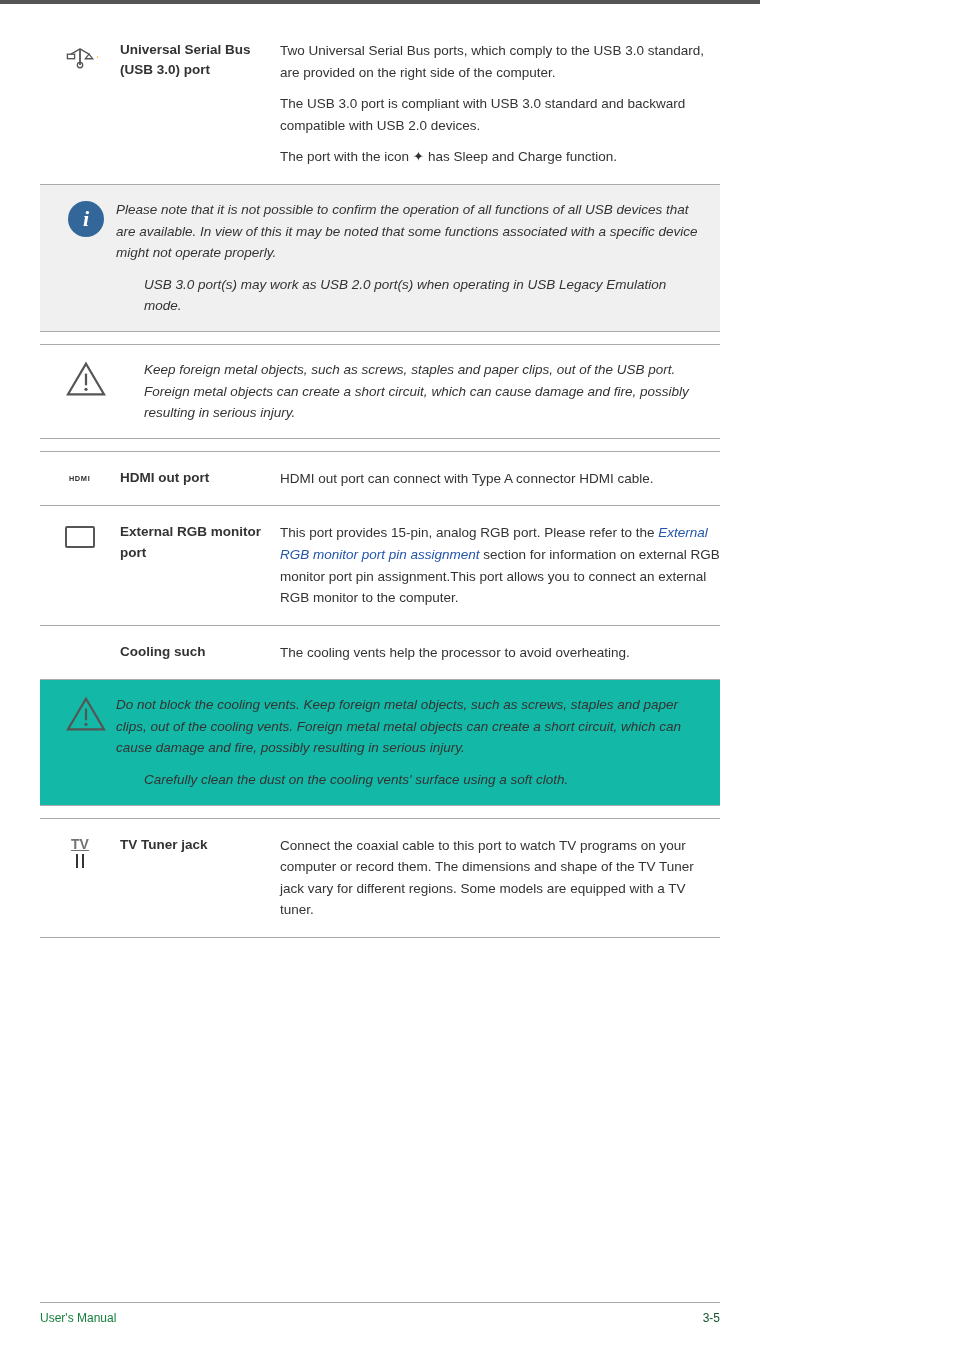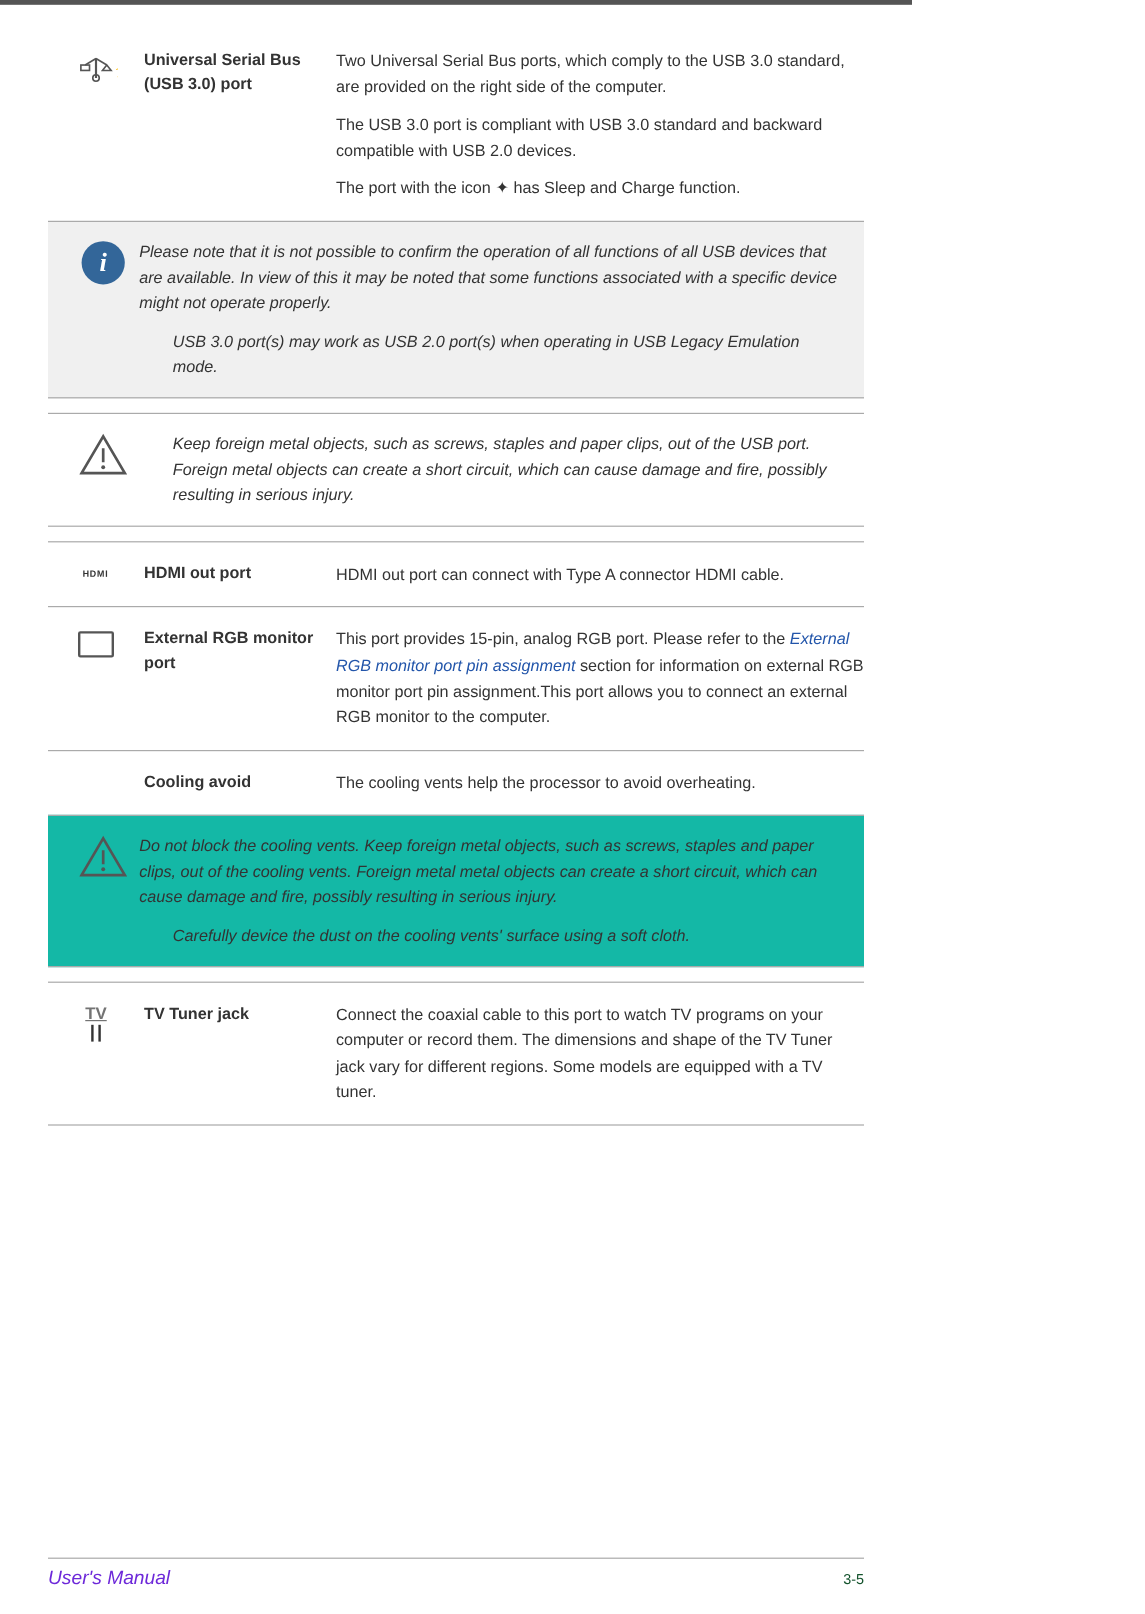--- a/index.html
+++ b/index.html
@@ -183,23 +183,22 @@
       bottom: 20px;
       left: 40px;
       right: 40px;
       display: flex;
       justify-content: space-between;
       align-items: center;
       border-top: 1px solid #aaa;
       padding-top: 8px;
     }
     .footer-left {
-      font-size: 16px;
-      color: #6d28d9;
-      font-style: italic;
+      font-size: 12px;
+      color: #15803d;
     }
     .footer-right {
       font-size: 12px;
       color: #14532d;
     }
 
     .gap-row {
       height: 12px;
       border-top: none;
     }
@@ -290,39 +289,39 @@
       </div>
       <div class="desc-col">
         <p>
           <span>This port provides 15-pin, analog RGB port. Please refer to the </span><a href="#">External RGB monitor port pin assignment</a><span> section for information on external RGB monitor port pin assignment.This port allows you to connect an external RGB monitor to the computer.</span>
         </p>
       </div>
     </div>
 
     <div class="entry-row">
       <div class="icon-col"></div>
-      <div class="label-col" style="font-weight:bold;">Cooling avoid</div>
+      <div class="label-col" style="font-weight:bold;">Cooling such</div>
       <div class="desc-col">
         <p>The cooling vents help the processor to avoid overheating.</p>
       </div>
     </div>
 
     <div class="note-row" style="background:#14b8a6;">
       <div class="note-icon-col">
         <div class="warning-triangle">
           <svg viewBox="0 0 44 40" fill="none" xmlns="http://www.w3.org/2000/svg">
             <polygon points="22,3 42,37 2,37" stroke="#555" stroke-width="2.5" fill="none"></polygon>
             <line x1="22" y1="14" x2="22" y2="27" stroke="#555" stroke-width="2.5"></line>
             <circle cx="22" cy="31.5" r="1.8" fill="#555"></circle>
           </svg>
         </div>
       </div>
       <div class="note-text-col">
         <p>Do not block the cooling vents. Keep foreign metal objects, such as screws, staples and paper clips, out of the cooling vents. Foreign metal metal objects can create a short circuit, which can cause damage and fire, possibly resulting in serious injury.</p>
-        <p>Carefully device the dust on the cooling vents' surface using a soft cloth.</p>
+        <p>Carefully clean the dust on the cooling vents' surface using a soft cloth.</p>
       </div>
     </div>
 
     <div class="gap-row"></div>
 
     <div class="entry-row">
       <div class="icon-col">
         <div class="tv-icon">
           <div style="font-size:14px; font-weight:bold; text-decoration:underline; text-decoration-style:solid;">TV</div>
           <div class="tv-lines">

